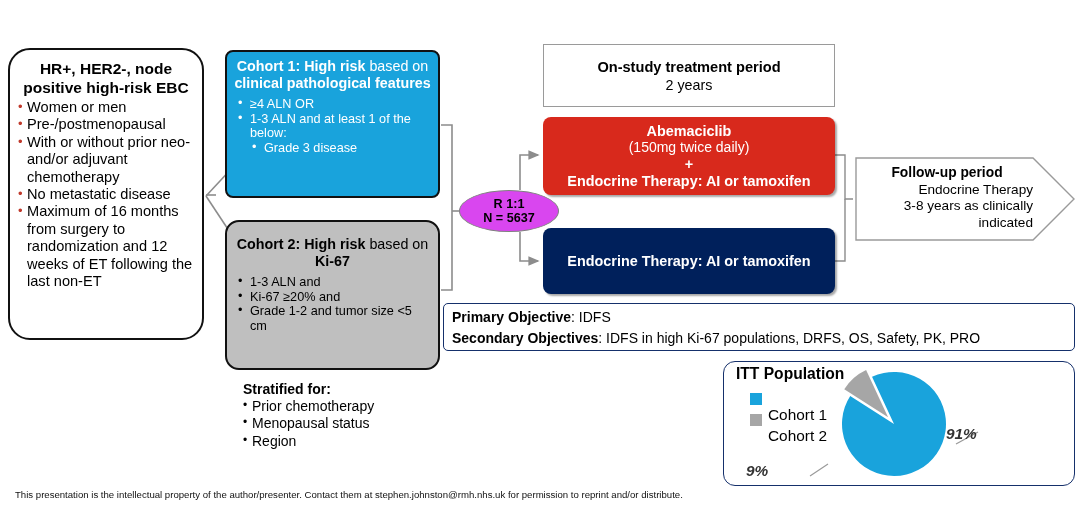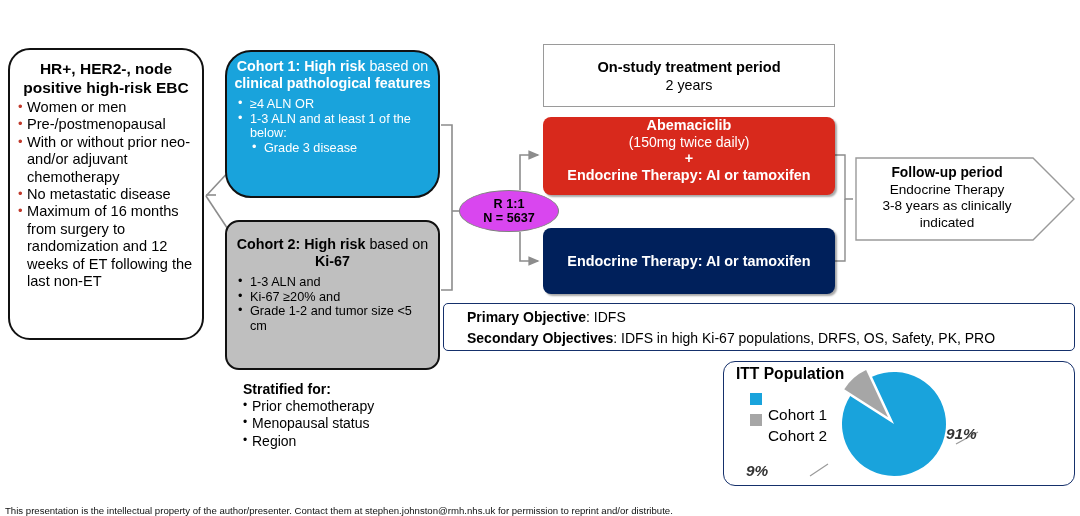--- a/index.html
+++ b/index.html
@@ -26,21 +26,21 @@
     font-size:14.6px;line-height:17.4px;position:relative;padding-left:9px;
     margin:0;text-indent:0;
   }
   .bullets li::before{
     content:"\2022";color:#C0392B;position:absolute;left:0;top:-1px;font-size:13px;
   }
 
   
   #cohort1{
     left:225px;top:50px;width:215px;height:148px;
-    background:#19A3DC;border:2.5px solid #111;border-radius:26px;
+    background:#19A3DC;border:2.5px solid #111;border-radius:8px;
     color:#fff;padding:6px 7px 4px 7px;
   }
   #cohort1 .chead{
     text-align:center;font-size:14.3px;line-height:16.6px;margin-bottom:1px;
   }
   #cohort2{
     left:225px;top:220px;width:215px;height:150px;
     background:#BFBFBF;border:2.5px solid #111;border-radius:14px;
     color:#000;padding:14px 7px 4px 7px;
   }
@@ -77,48 +77,48 @@
     display:flex;flex-direction:column;align-items:center;justify-content:center;
     text-align:center;
   }
   #onstudy .l1{font-weight:bold;font-size:14.6px;line-height:18px;}
   #onstudy .l2{font-size:14.3px;line-height:18px;}
 
   
   #arm-abema{
     left:543px;top:117px;width:292px;height:78px;
     background:#D8291C;border-radius:8px;color:#fff;
-    display:flex;flex-direction:column;align-items:center;
+    display:flex;flex-direction:column;align-items:center;justify-content:center;
     text-align:center;box-shadow:2px 2px 2px rgba(0,0,0,.35);
   }
   #arm-abema .b{font-weight:bold;font-size:14.4px;line-height:16.6px;}
   #arm-abema .n{font-size:14px;line-height:16.6px;}
   #arm-et{
     left:543px;top:228px;width:292px;height:66px;
     background:#00205B;border-radius:8px;color:#fff;
     display:flex;align-items:center;justify-content:center;text-align:center;
     box-shadow:2px 2px 2px rgba(0,0,0,.35);
   }
   #arm-et .b{font-weight:bold;font-size:14.4px;line-height:17px;}
 
   
   #followup{
     left:855px;top:157px;width:220px;height:84px;
   }
   #followup .fu-text{
     position:absolute;left:6px;top:8px;width:172px;text-align:center;
   }
   #followup .l1{font-weight:bold;font-size:13.8px;line-height:16.6px;}
-  #followup .l2{font-size:13.6px;line-height:16.6px;}
+  #followup .l2{font-size:13.6px;line-height:16.6px;text-align:right;}
 
   
   #objectives{
     left:443px;top:303px;width:632px;height:48px;
     border:1.6px solid #15306B;border-radius:5px;background:#fff;
-    padding:3px 23px;
+    padding:3px 8px;
   }
   #objectives .row{font-size:14px;line-height:21px;white-space:nowrap;}
   #objectives .row b{font-weight:bold;}
 
   
   #itt{
     left:723px;top:361px;width:352px;height:125px;
     border:1.8px solid #15306B;border-radius:12px;background:#fff;overflow:hidden;
   }
   #itt .itt-title{
@@ -129,21 +129,21 @@
   #itt .legend .sw{width:12px;height:12px;margin-right:6px;display:inline-block;}
   #itt .legend .lab{font-size:15.4px;line-height:19px;margin-top:32px;}
   #itt .pct{
     position:absolute;font-style:italic;font-weight:bold;font-size:15.4px;color:#333;
   }
   #pct91{left:222px;top:63px;}
   #pct9{left:22px;top:100px;}
 
   
   #footer{
-    left:5px;top:489px;width:760px;font-size:9.6px;line-height:12px;color:#111;margin-top:16px;
+    left:15px;top:489px;width:760px;font-size:9.6px;line-height:12px;color:#111;
   }
 
   svg.overlay{position:absolute;left:0;top:0;width:1080px;height:516px;pointer-events:none;}
 </style>
 </head>
 <body>
 
 <div class="stage">
 
   <svg class="overlay">

